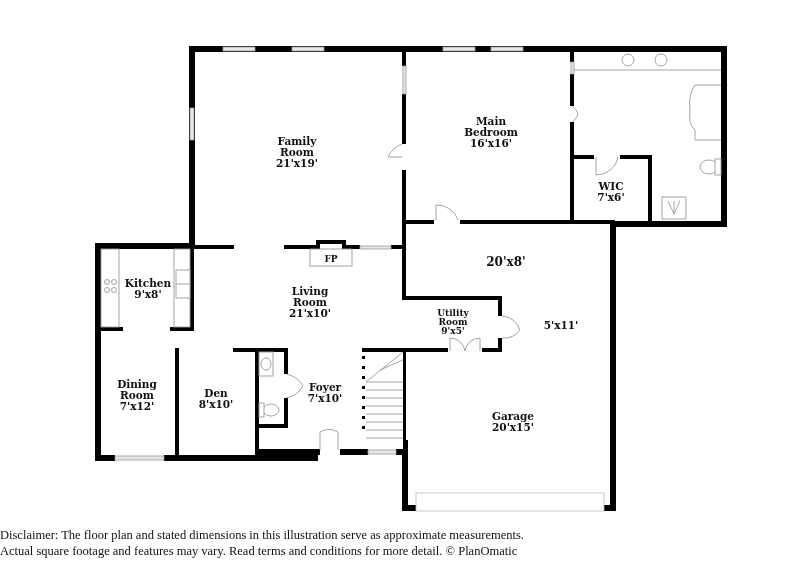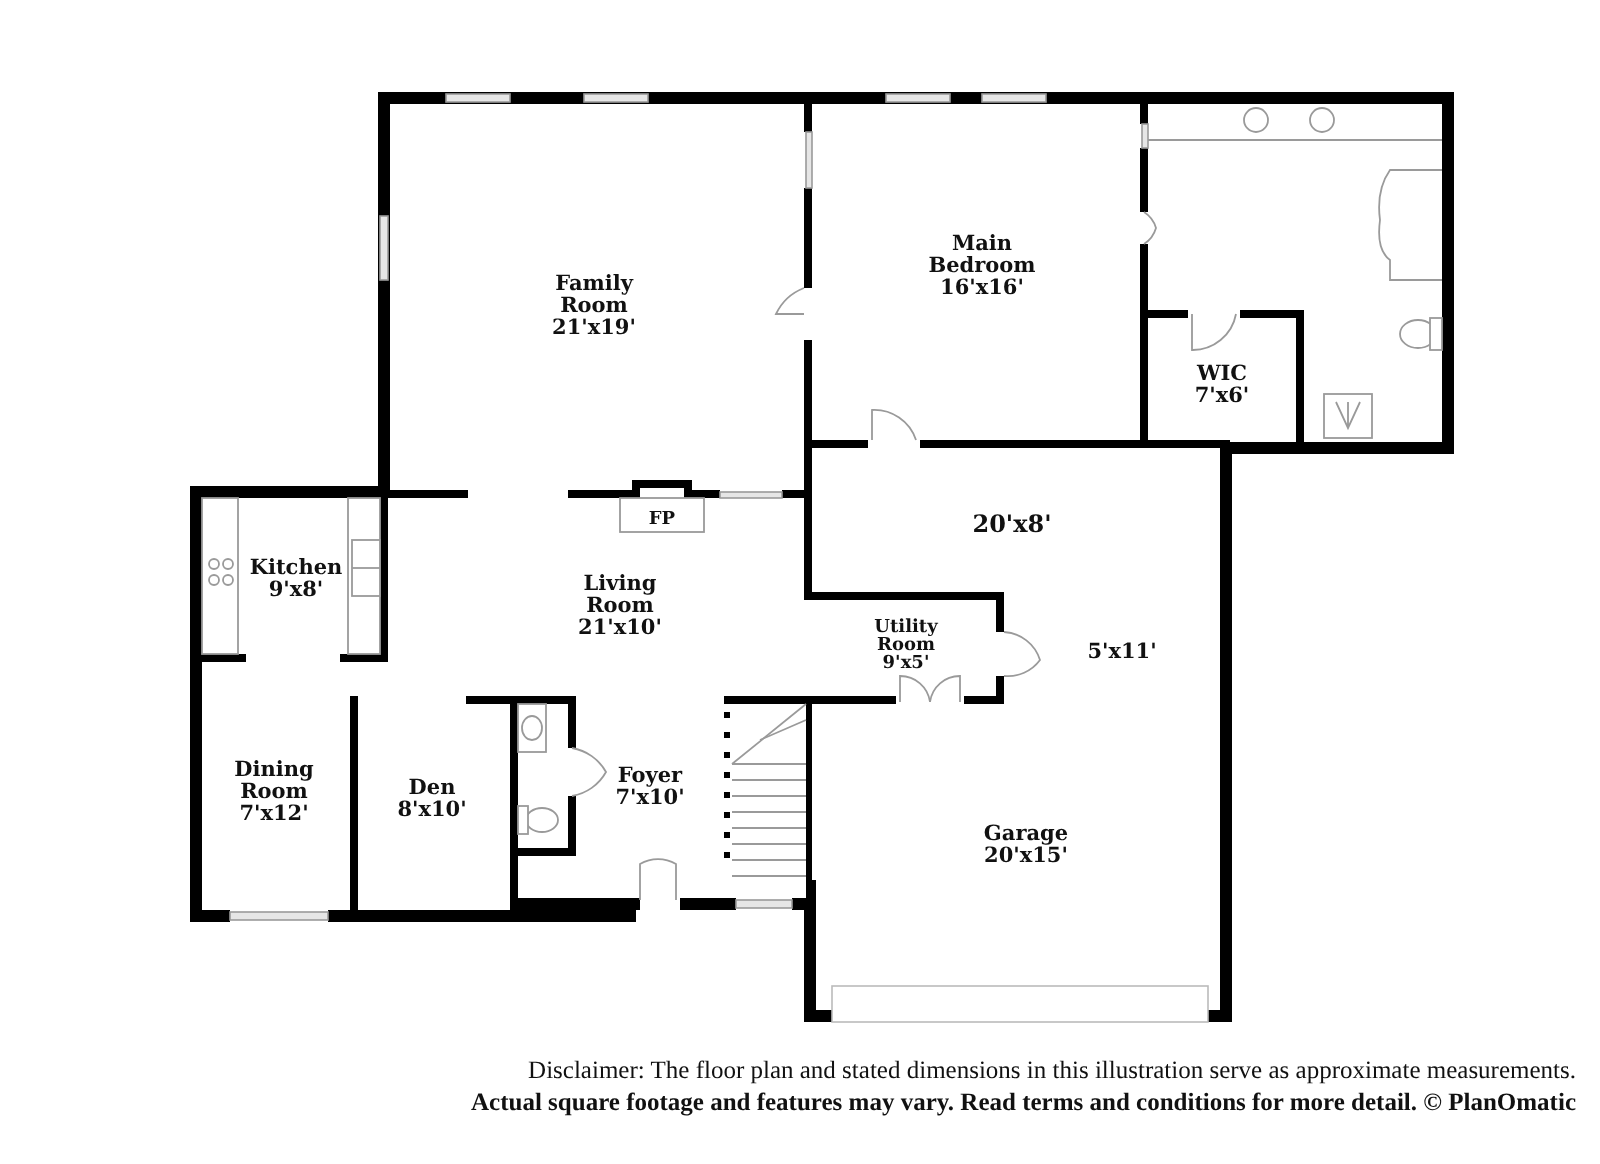--- a/index.html
+++ b/index.html
@@ -5,22 +5,22 @@
   html, body { margin:0; padding:0; background:#ffffff; }
   body { width:800px; height:582px; position:relative; overflow:hidden; }
   #plan { position:absolute; left:0; top:0; width:800px; height:582px; }
   .wall { fill:#000; }
   .win { fill:#e6e6e6; stroke:#9a9a9a; stroke-width:0.8; }
   .thin { fill:none; stroke:#9a9a9a; stroke-width:0.9; }
   .fix { fill:#fff; stroke:#9a9a9a; stroke-width:0.9; }
   .lbl { font-family:"DejaVu Serif", serif; font-weight:bold; font-size:10.5px; fill:#111; text-anchor:middle; }
   .lbl-big { font-size:12px; }
   .lbl-sm { font-size:9px; }
-  .disclaimer { position:absolute; left:0; width:772px; text-align:right;
-    font-family:"Liberation Serif", serif; font-size:12.5px; color:#111; line-height:16px;margin-left:16px; }
+  .disclaimer { position:absolute; left:0; width:772px; text-align:left;
+    font-family:"Liberation Serif", serif; font-size:12.5px; color:#111; line-height:16px; }
 </style>
 </head>
 <body>
 
 <svg id="plan" viewBox="0 0 800 582" xmlns="http://www.w3.org/2000/svg">
 
   <g>
 
     <rect class="wall" x="189" y="46" width="538" height="6"></rect>
 
@@ -215,13 +215,13 @@
 
     <text class="lbl" x="325" y="391">Foyer</text>
     <text class="lbl" x="325" y="402">7'x10'</text>
 
     <text class="lbl" x="513" y="420">Garage</text>
     <text class="lbl" x="513" y="431">20'x15'</text>
   </g>
 </svg>
 
 <div class="disclaimer" style="top:527px;">Disclaimer: The floor plan and stated dimensions in this illustration serve as approximate measurements.</div>
-<div class="disclaimer" style="top:543px;font-weight:bold;">Actual square footage and features may vary. Read terms and conditions for more detail. © PlanOmatic</div>
+<div class="disclaimer" style="top:543px;">Actual square footage and features may vary. Read terms and conditions for more detail. © PlanOmatic</div>
 
 </body></html>

